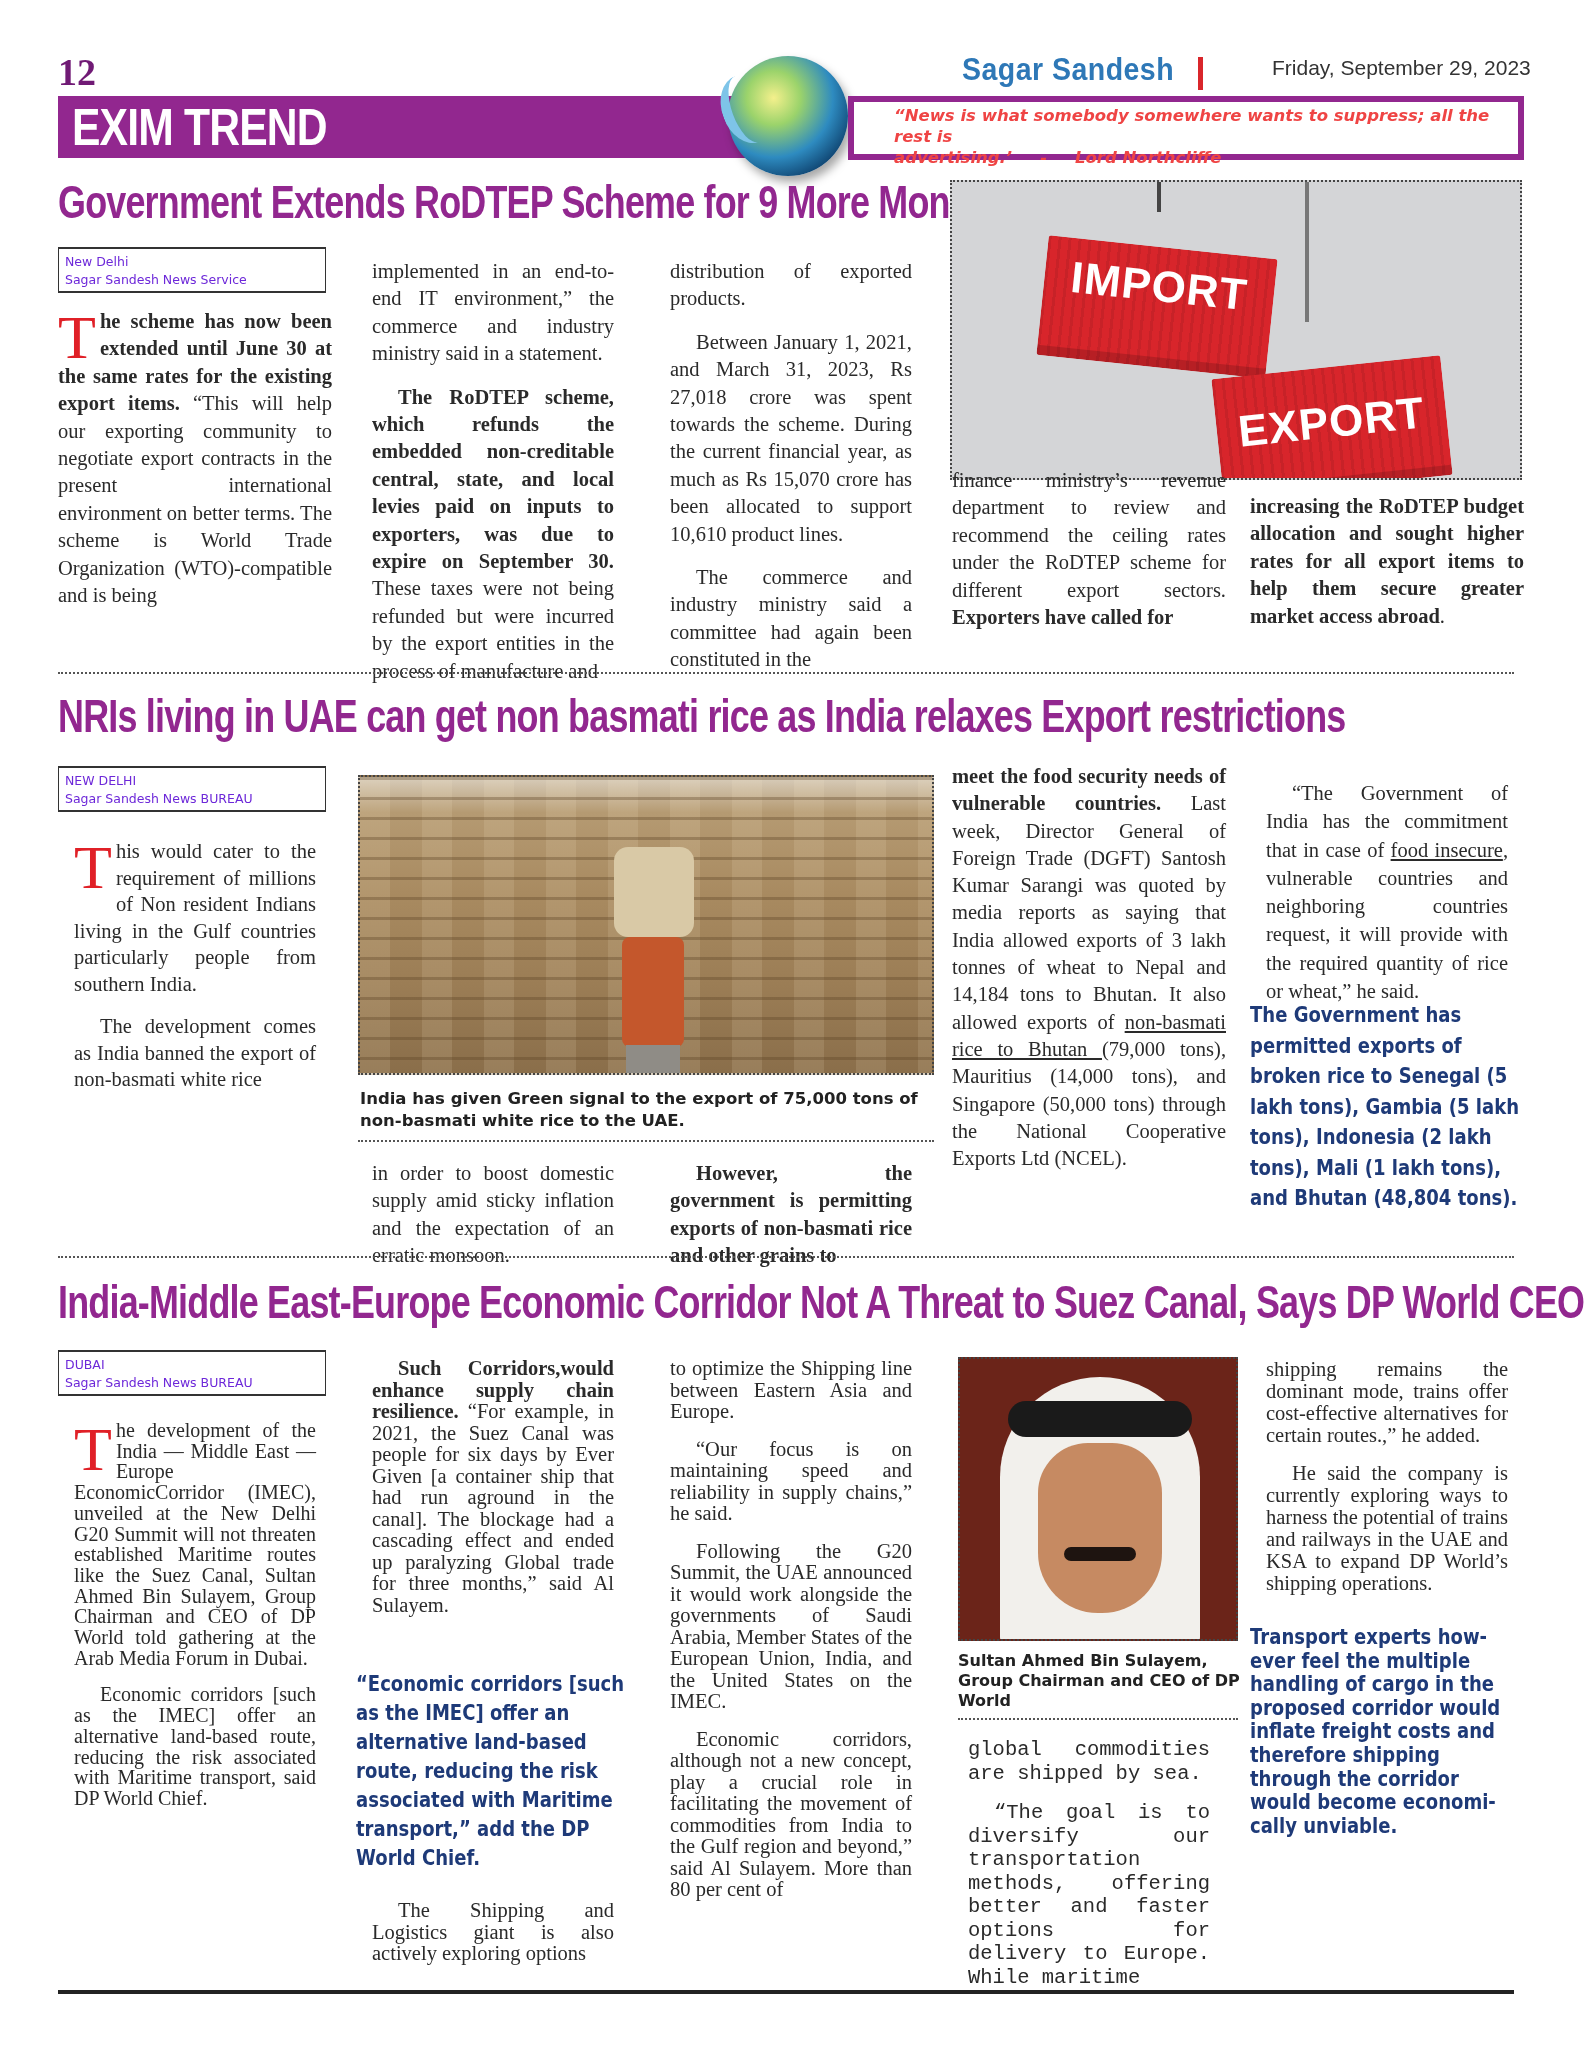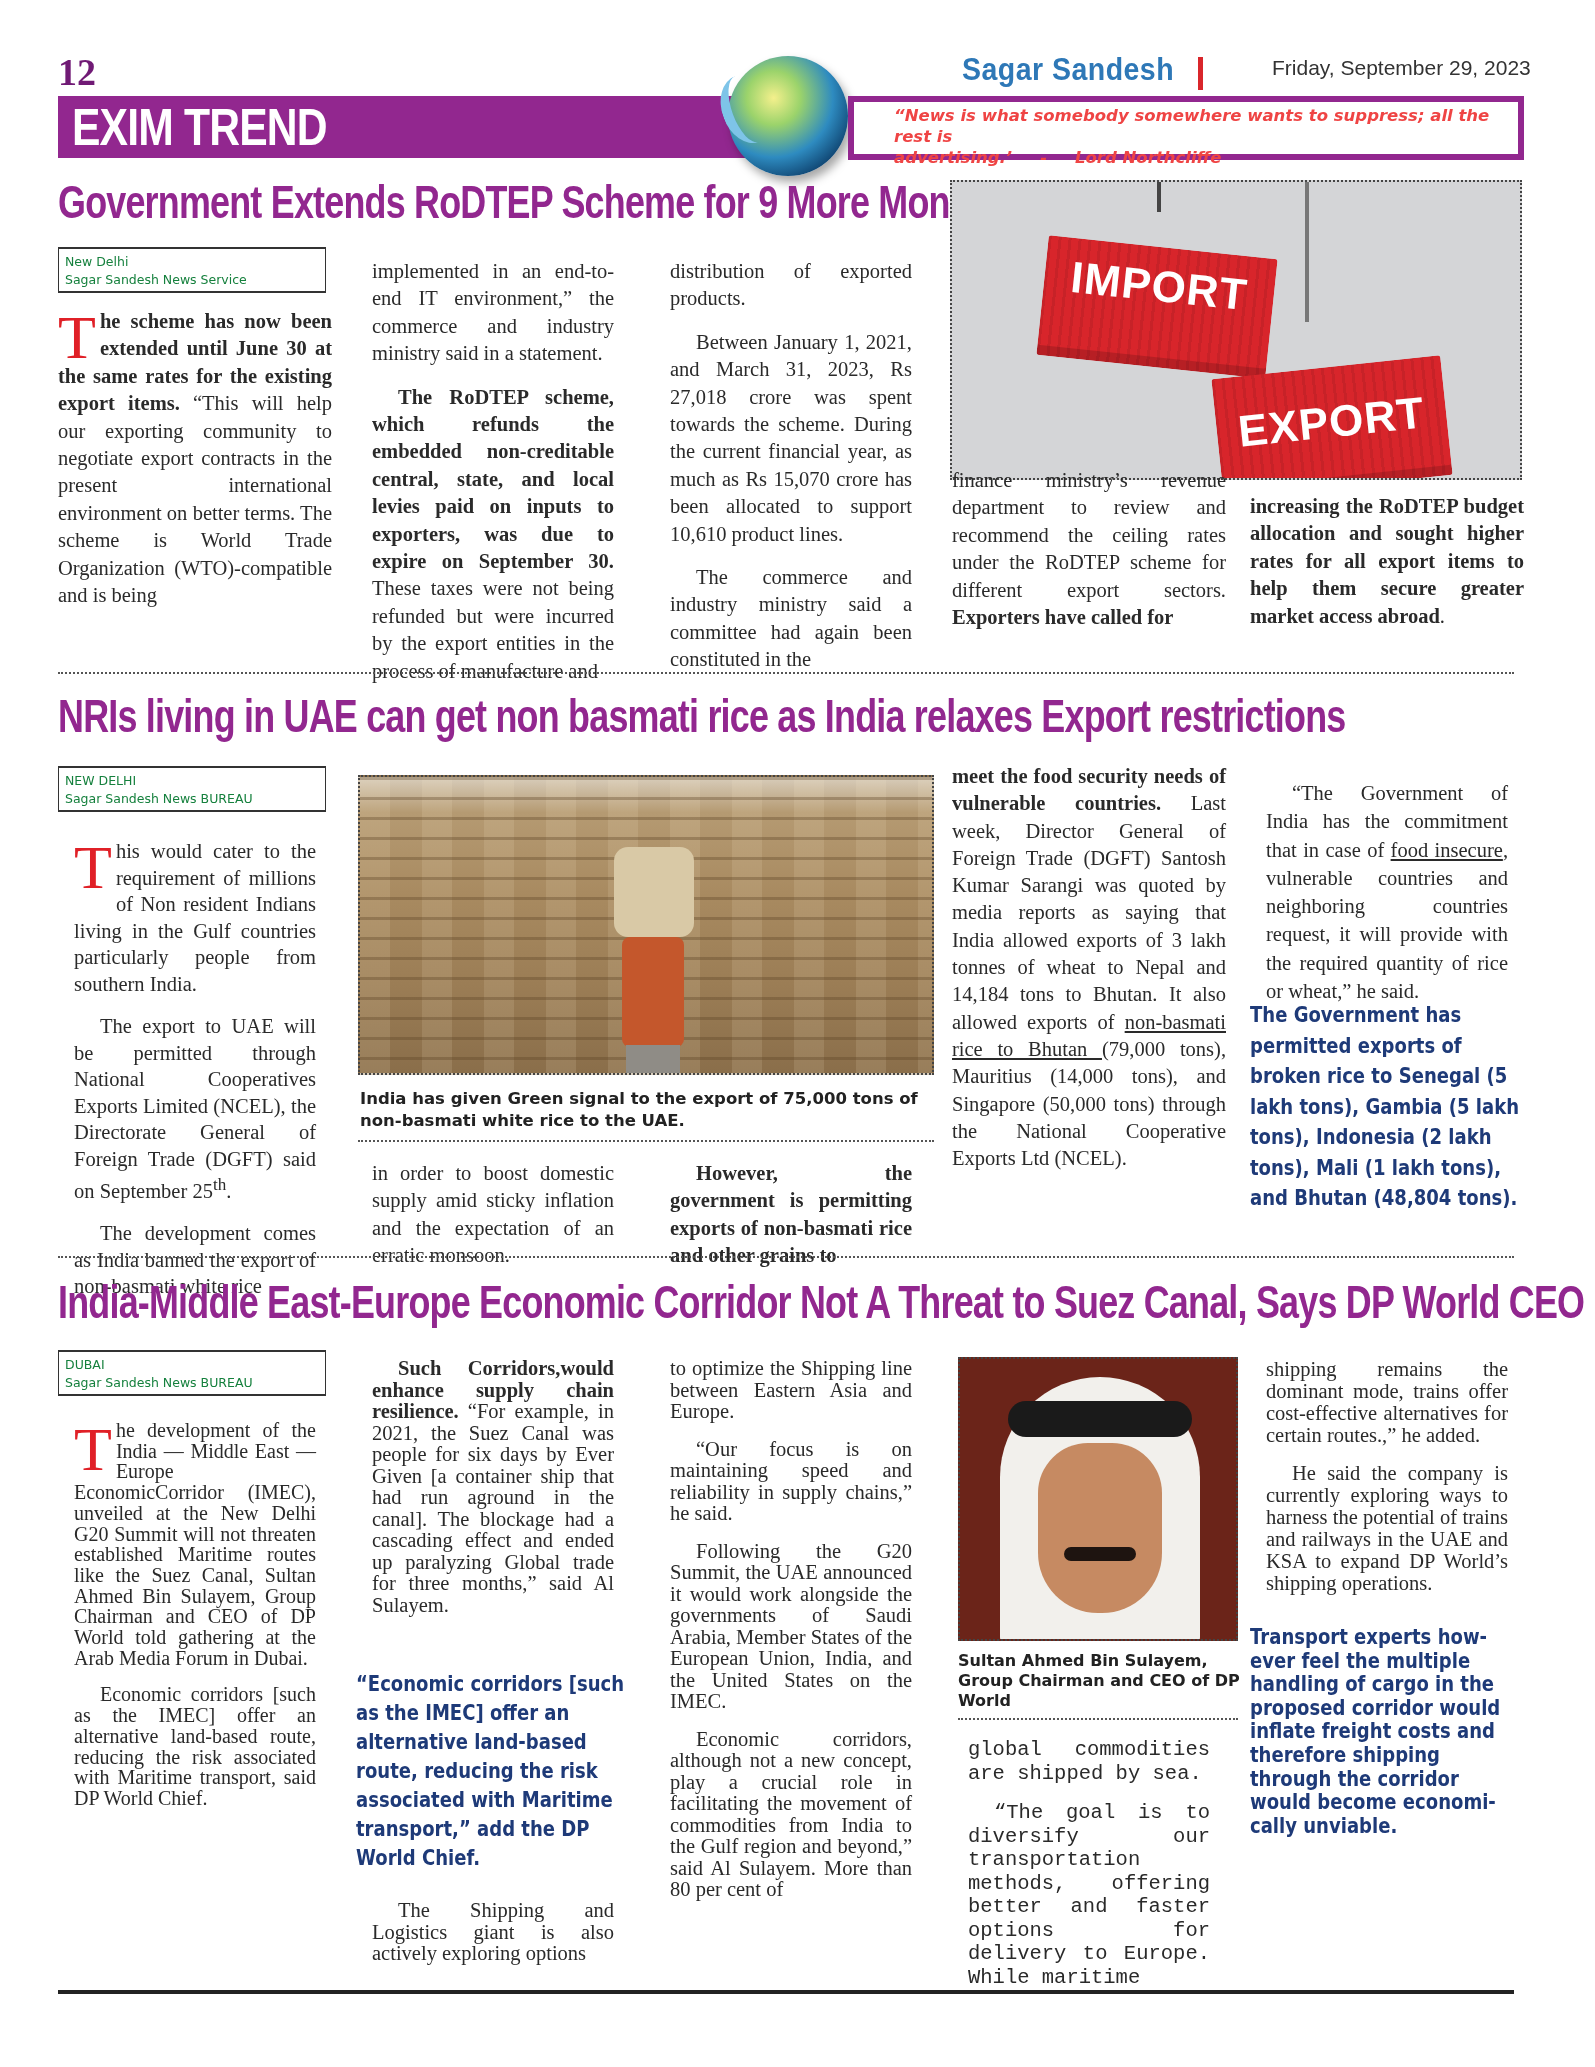--- a/index.html
+++ b/index.html
@@ -16,21 +16,21 @@
   .quote-text .author{margin-left:28px;}
   .globe{left:728px;top:56px;width:120px;height:120px;border-radius:50%;background:radial-gradient(circle at 38% 35%,#f4f08c 0%,#9bd36b 25%,#2e8bc0 55%,#0d3f6b 80%,#06223b 100%);box-shadow:4px 6px 10px rgba(0,0,0,0.35);}
   .globe::after{content:"";position:absolute;left:-6px;top:18px;width:40px;height:70px;border-left:10px solid #7ec4e8;border-radius:50%;transform:rotate(-20deg);}
   .hline-dot{height:0;border-top:2px dotted #555;}
   .headline{font-family:"Liberation Sans",sans-serif;font-weight:bold;color:#92278f;font-size:46px;letter-spacing:-1px;transform:scaleX(0.78);transform-origin:left center;white-space:nowrap;line-height:52px;}
   .col{width:274px;font-size:20.5px;line-height:27.4px;text-align:justify;}
   .col p{margin:16px;}
   .indent{text-indent:26px;}
   .b{font-weight:bold;}
   .u{text-decoration:underline;}
-  .dateline-box{width:268px;height:46px;border:1.5px solid #333;border-top-width:2px;border-bottom-width:2px;font-family:"DejaVu Sans",sans-serif;font-size:12.5px;line-height:18px;padding:4px 0 0 6px;box-sizing:border-box;color:#15803d;}
+  .dateline-box{width:268px;height:46px;border:1.5px solid #333;border-top-width:2px;border-bottom-width:2px;font-family:"DejaVu Sans",sans-serif;font-size:12.5px;line-height:18px;padding:4px 0 0 6px;box-sizing:border-box;color:#6d28d9;}
   .dropcap{float:left;font-size:62px;line-height:50px;color:#e02027;margin:4px 4px 0 0;font-family:"Liberation Serif",serif;}
   .pull{font-family:"DejaVu Sans",sans-serif;font-weight:bold;color:#1e3a78;font-size:20.5px;line-height:30.5px;transform:scaleX(0.88);transform-origin:left top;width:310px;}
   .caption{font-family:"DejaVu Sans",sans-serif;font-weight:bold;font-size:16.5px;line-height:22px;color:#222;}
   .photo{border:2px dotted #444;box-sizing:border-box;overflow:hidden;}
   .ph-import{background:#d4d5d7;}
   .container-box{position:absolute;background:#d8252b;border-radius:3px;box-shadow:inset 0 -10px 0 rgba(0,0,0,0.15);background-image:repeating-linear-gradient(90deg,rgba(0,0,0,0.08) 0 3px,transparent 3px 10px);}
   .container-label{position:absolute;width:100%;text-align:center;color:#fff;font-family:"Liberation Sans",sans-serif;font-weight:bold;font-size:44px;top:14px;letter-spacing:1px;}
   .cable{position:absolute;width:4px;background:#777;}
   .ph-rice{background:linear-gradient(180deg,#d8cdbb 0%,#b59a72 12%,#a88a60 40%,#9b7d55 70%,#8a6e4a 100%);}
   .sacks{position:absolute;inset:0;background-image:repeating-linear-gradient(180deg,rgba(90,65,35,0.35) 0 3px,transparent 3px 20px),repeating-linear-gradient(90deg,rgba(255,240,210,0.12) 0 30px,transparent 30px 62px);}
@@ -93,21 +93,20 @@
 <div class="abs hline-dot" style="left:58px;top:672px;width:1456px;"></div>
 
 <div class="abs headline" style="left:58px;top:690px;">NRIs living in UAE can get non basmati rice as India relaxes Export restrictions</div>
 
 <div class="abs dateline-box" style="left:58px;top:766px;">
   <div>NEW DELHI</div>
   <div>Sagar Sandesh News BUREAU</div>
 </div>
 <div class="abs col" style="left:58px;top:822px;line-height:26.5px;">
   <p><span class="dropcap">T</span><span>his would cater to the requirement of millions of Non resident Indians living in the Gulf countries particularly people from southern India.</span></p>
-  <p class="indent"><span>The export to UAE will be permitted through National Cooperatives Exports Limited (NCEL), the Directorate General of Foreign Trade (DGFT) said on September 25</span><sup>th</sup><span>.</span></p>
   <p class="indent">The development comes as India banned the export of non-basmati white rice</p>
 </div>
 <div class="abs photo ph-rice" style="left:358px;top:775px;width:576px;height:300px;">
   <div class="sacks"></div>
   <div style="position:absolute;left:254px;top:70px;width:80px;height:90px;background:#d9c9a6;border-radius:14px;"></div>
   <div style="position:absolute;left:262px;top:160px;width:62px;height:110px;background:#c4572c;border-radius:8px;"></div>
   <div style="position:absolute;left:266px;top:268px;width:54px;height:32px;background:#8f8c86;"></div>
 </div>
 <div class="abs caption" style="left:360px;top:1088px;width:576px;">India has given Green signal to the export of 75,000 tons of non-basmati white rice to the UAE.</div>
 <div class="abs hline-dot" style="left:358px;top:1140px;width:576px;"></div>

